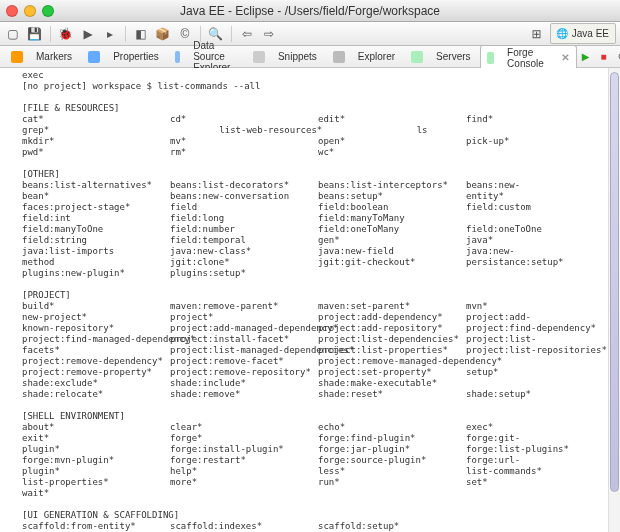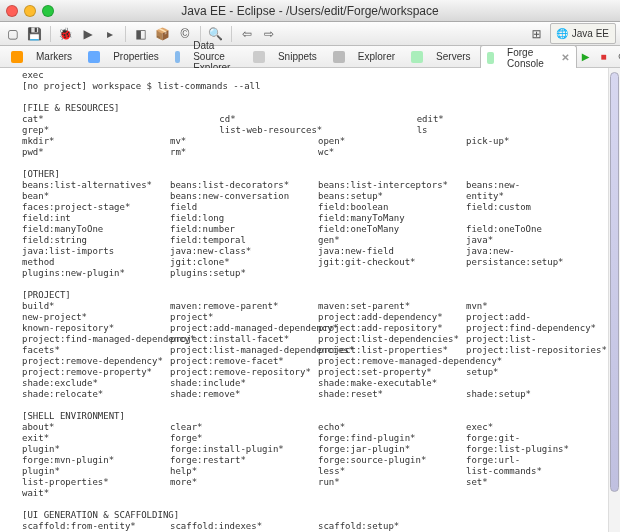--- a/index.html
+++ b/index.html
@@ -31,21 +31,21 @@
 </style>
 </head>
 <body>
 
 <div class="titlebar">
   <div class="trafficlights">
     <div class="tl red"></div>
     <div class="tl yellow"></div>
     <div class="tl green"></div>
   </div>
-  <div class="wintitle">Java EE - Eclipse - /Users/edit/Forge/workspace</div>
+  <div class="wintitle">Java EE - Eclipse - /Users/field/Forge/workspace</div>
 </div>
 
 <div class="maintoolbar">
   <span class="tbtn">▢</span>
   <span class="tbtn">💾</span>
   <span class="sep"></span>
   <span class="tbtn">🐞</span>
   <span class="tbtn">▶</span>
   <span class="tbtn">▸</span>
   <span class="sep"></span>
@@ -103,21 +103,21 @@
     <span class="vbtn">▾</span>
     <span class="vbtn">▭</span>
     <span class="vbtn">◱</span>
   </div>
 </div>
 
 <div class="console" id="console"><div>exec
 [no project] workspace $ list-commands --all
 
 [FILE &amp; RESOURCES]
-<div class="cols"><span>cat*</span><span>cd*</span><span>edit*</span></div><div class="cols"><span>grep*</span><span>list-web-resources*</span><span>ls</span></div><div class="cols"><span>mkdir*</span><span>mv*</span><span>open*</span><span>pick-up*</span></div><div class="cols"><span>pwd*</span><span>rm*</span><span>wc*</span><span></span></div>
+<div class="cols"><span>cat*</span><span>cd*</span><span>edit*</span><span>find*</span></div><div class="cols"><span>grep*</span><span>list-web-resources*</span><span>ls</span></div><div class="cols"><span>mkdir*</span><span>mv*</span><span>open*</span><span>pick-up*</span></div><div class="cols"><span>pwd*</span><span>rm*</span><span>wc*</span><span></span></div>
 [OTHER]
 <div class="cols"><span>beans:list-alternatives*</span><span>beans:list-decorators*</span><span>beans:list-interceptors*</span><span>beans:new-</span></div><div class="cols"><span>bean*</span><span>beans:new-conversation</span><span>beans:setup*</span><span>entity*</span></div><div class="cols"><span>faces:project-stage*</span><span>field</span><span>field:boolean</span><span>field:custom</span></div><div class="cols"><span>field:int</span><span>field:long</span><span>field:manyToMany</span><span></span></div><div class="cols"><span>field:manyToOne</span><span>field:number</span><span>field:oneToMany</span><span>field:oneToOne</span></div><div class="cols"><span>field:string</span><span>field:temporal</span><span>gen*</span><span>java*</span></div><div class="cols"><span>java:list-imports</span><span>java:new-class*</span><span>java:new-field</span><span>java:new-</span></div><div class="cols"><span>method</span><span>jgit:clone*</span><span>jgit:git-checkout*</span><span>persistance:setup*</span></div><div class="cols"><span>plugins:new-plugin*</span><span>plugins:setup*</span><span></span><span></span></div>
 [PROJECT]
 <div class="cols"><span>build*</span><span>maven:remove-parent*</span><span>maven:set-parent*</span><span>mvn*</span></div><div class="cols"><span>new-project*</span><span>project*</span><span>project:add-dependency*</span><span>project:add-</span></div><div class="cols"><span>known-repository*</span><span>project:add-managed-dependency*</span><span>project:add-repository*</span><span>project:find-dependency*</span></div><div class="cols"><span>project:find-managed-dependency*</span><span>project:install-facet*</span><span>project:list-dependencies*</span><span>project:list-</span></div><div class="cols"><span>facets*</span><span>project:list-managed-dependencies*</span><span>project:list-properties*</span><span>project:list-repositories*</span></div><div class="cols"><span>project:remove-dependency*</span><span>project:remove-facet*</span><span>project:remove-managed-dependency*</span><span></span></div><div class="cols"><span>project:remove-property*</span><span>project:remove-repository*</span><span>project:set-property*</span><span>setup*</span></div><div class="cols"><span>shade:exclude*</span><span>shade:include*</span><span>shade:make-executable*</span><span></span></div><div class="cols"><span>shade:relocate*</span><span>shade:remove*</span><span>shade:reset*</span><span>shade:setup*</span></div>
 [SHELL ENVIRONMENT]
 <div class="cols"><span>about*</span><span>clear*</span><span>echo*</span><span>exec*</span></div><div class="cols"><span>exit*</span><span>forge*</span><span>forge:find-plugin*</span><span>forge:git-</span></div><div class="cols"><span>plugin*</span><span>forge:install-plugin*</span><span>forge:jar-plugin*</span><span>forge:list-plugins*</span></div><div class="cols"><span>forge:mvn-plugin*</span><span>forge:restart*</span><span>forge:source-plugin*</span><span>forge:url-</span></div><div class="cols"><span>plugin*</span><span>help*</span><span>less*</span><span>list-commands*</span></div><div class="cols"><span>list-properties*</span><span>more*</span><span>run*</span><span>set*</span></div><div class="cols"><span>wait*</span><span></span><span></span><span></span></div>
 [UI GENERATION &amp; SCAFFOLDING]
 <div class="cols"><span>scaffold:from-entity*</span><span>scaffold:indexes*</span><span>scaffold:setup*</span><span></span></div>
 [VERSION CONTROL]
 

